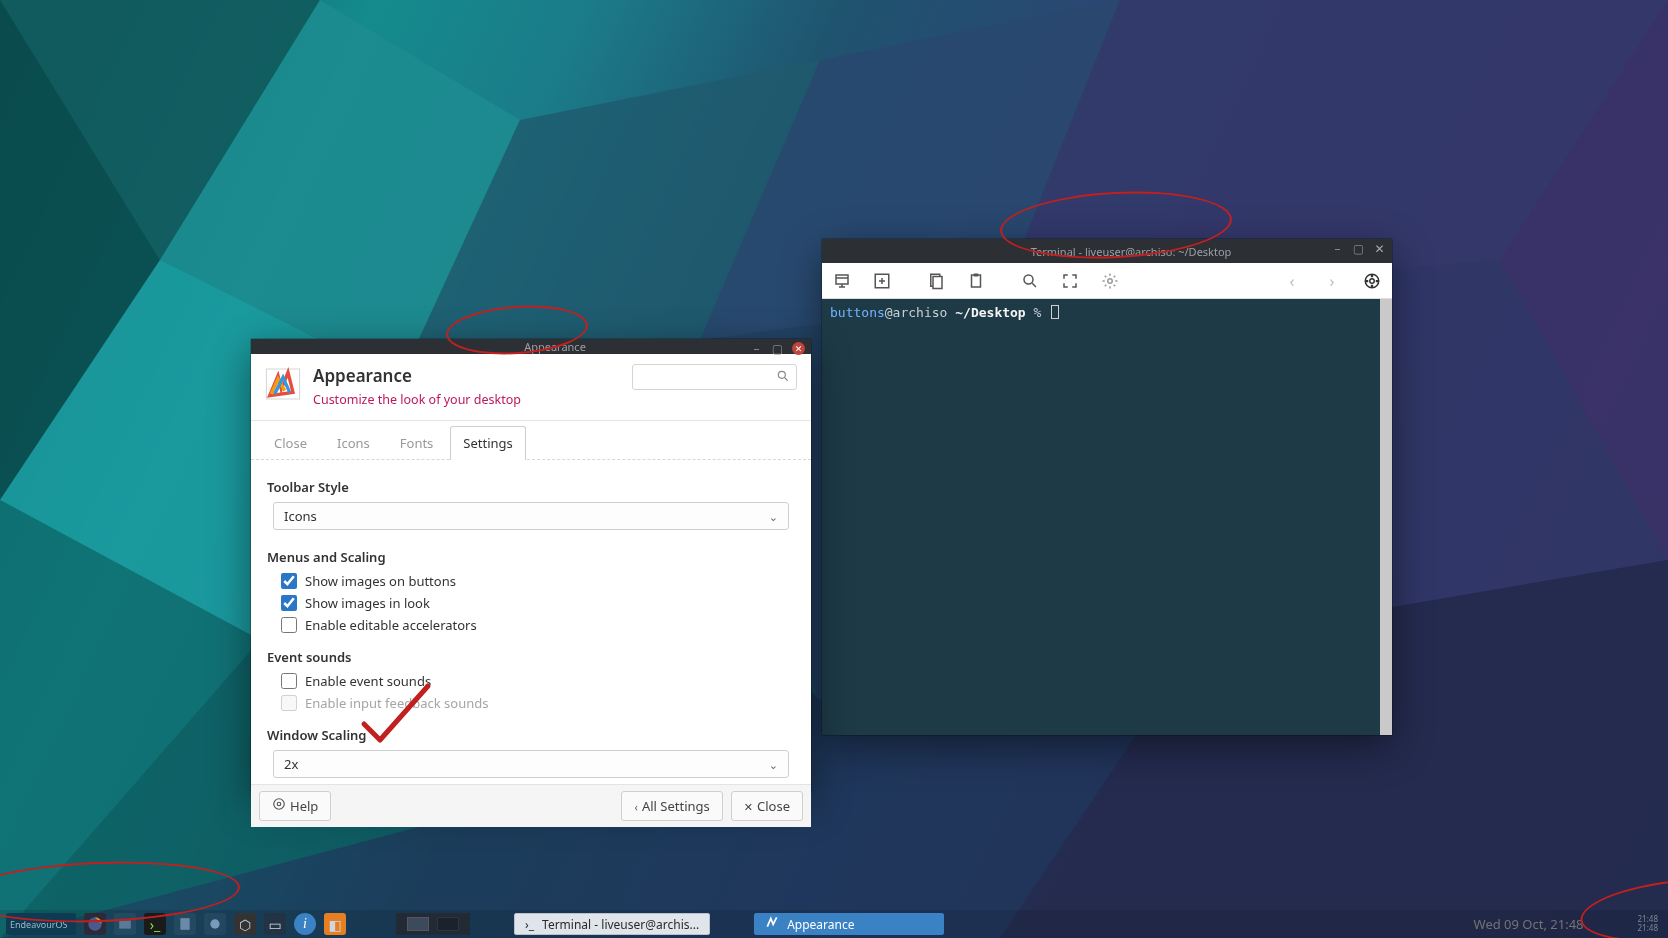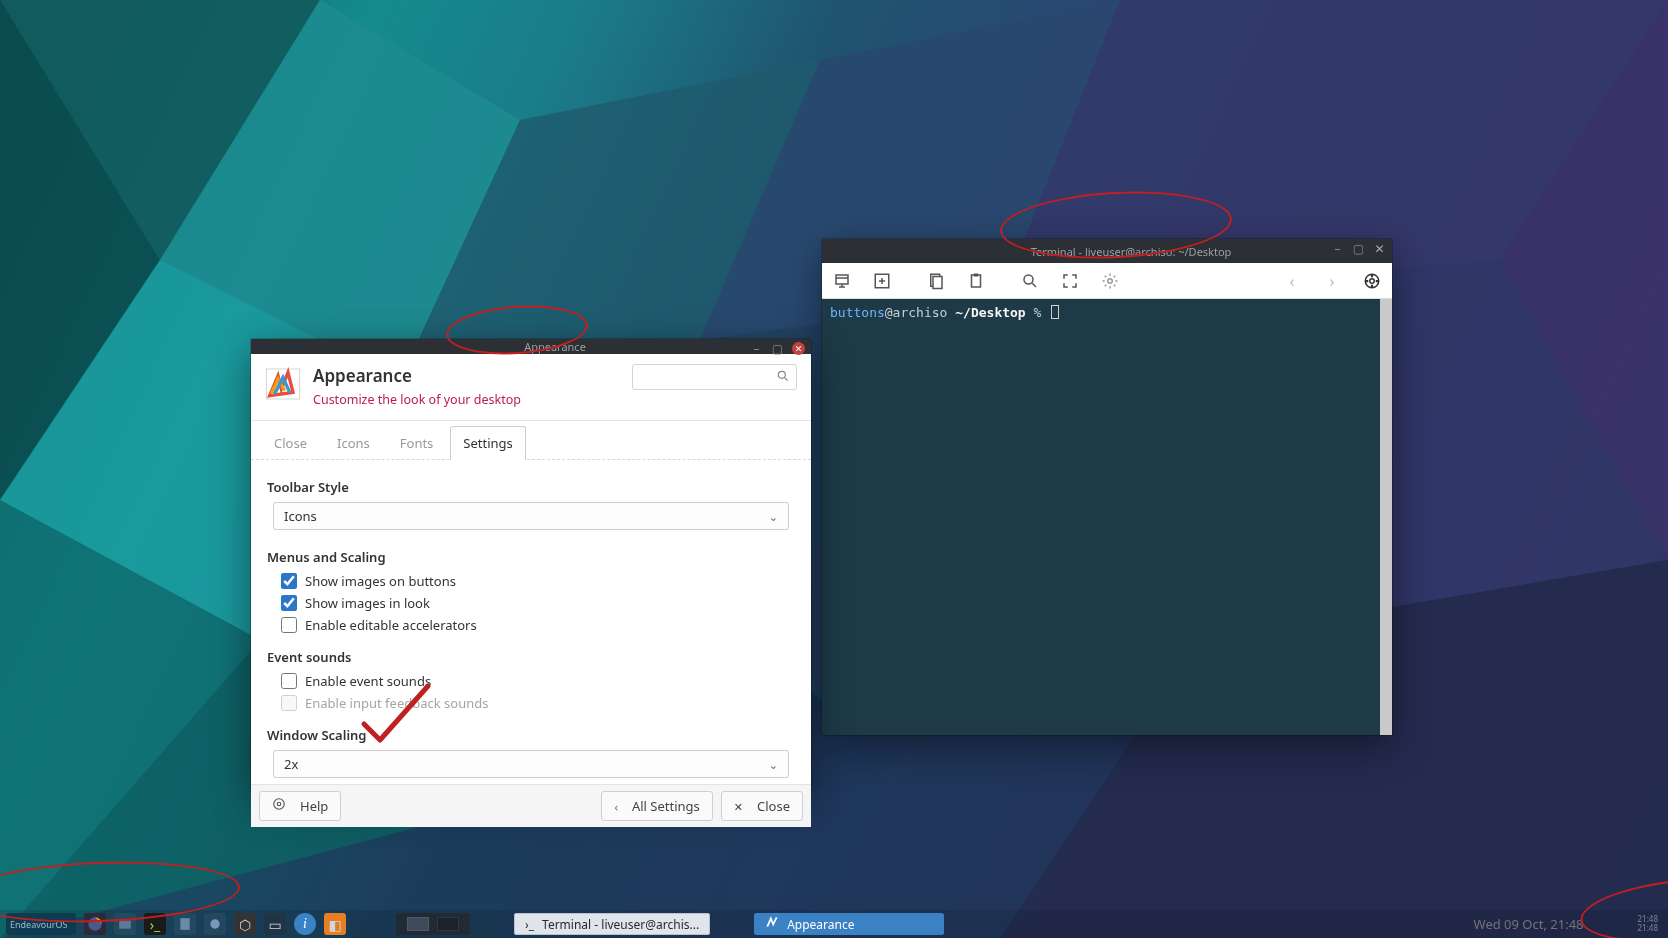--- a/index.html
+++ b/index.html
@@ -66,21 +66,21 @@
     background: #fdfdfd; display: flex; align-items: center; padding: 0 10px;
     justify-content: space-between; font-size: 13px; cursor: pointer;
   }
   .appearance .footer {
     margin-top: 6px; border-top: 1px solid #e3e3e3; background: #f5f5f5;
     padding: 6px 8px; display: flex; align-items: center; gap: 8px;
   }
   .btn {
     height: 30px; background: #fafafa; border: 1px solid #cfcfcf; border-radius: 3px;
     display: inline-flex; align-items: center; padding: 0 12px; font-size: 13px; color: #444;
-    cursor: pointer; gap: 14px;
+    cursor: pointer; gap: 4px;
   }
   input[type=checkbox] { width: 16px; height: 16px; accent-color: #2b77c7; }
 
   
   .terminal .toolbar {
     height: 36px; background: #fff; border-bottom: 1px solid #ddd;
     display: flex; align-items: center; padding: 0 10px; gap: 20px;
     color: #555;
   }
   .terminal .toolbar .right { margin-left: auto; display: flex; gap: 20px; align-items: center; }

